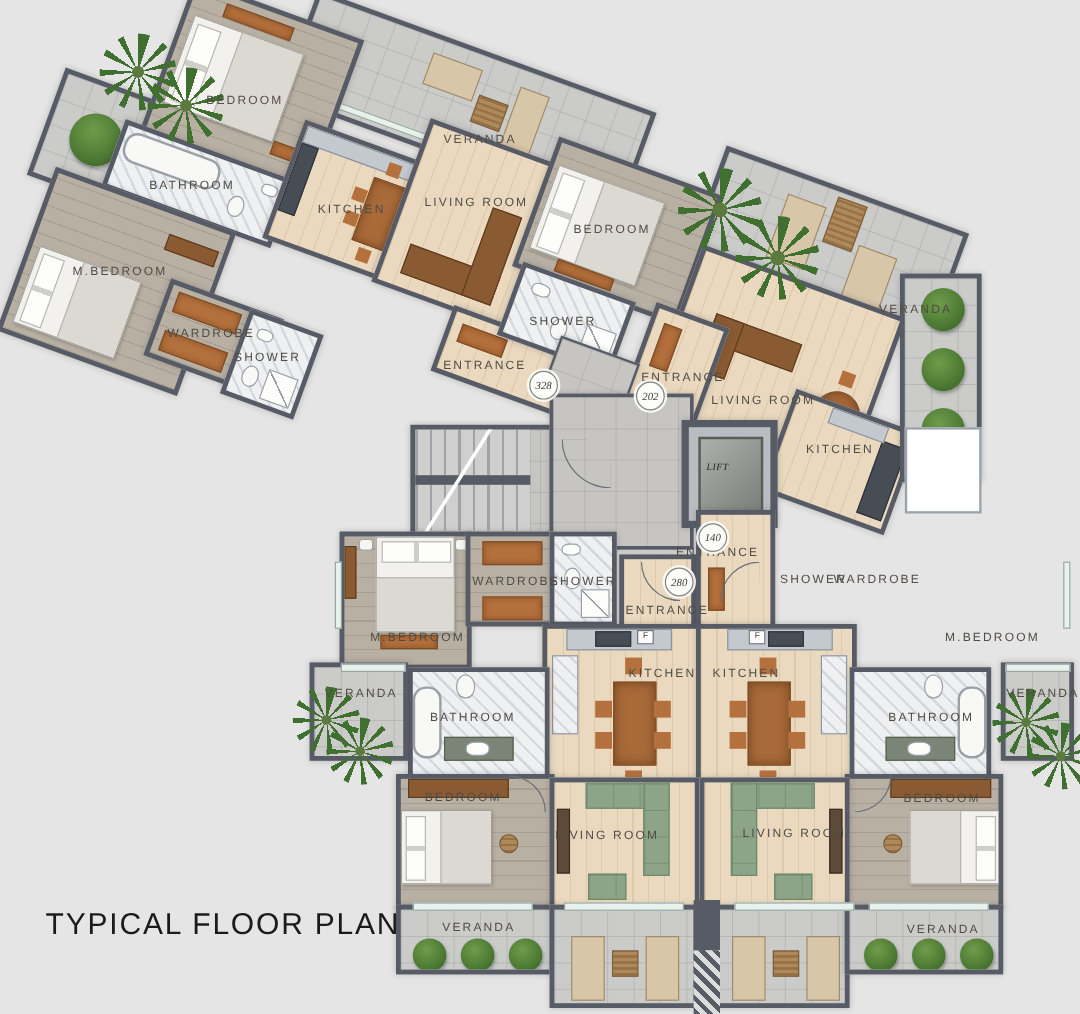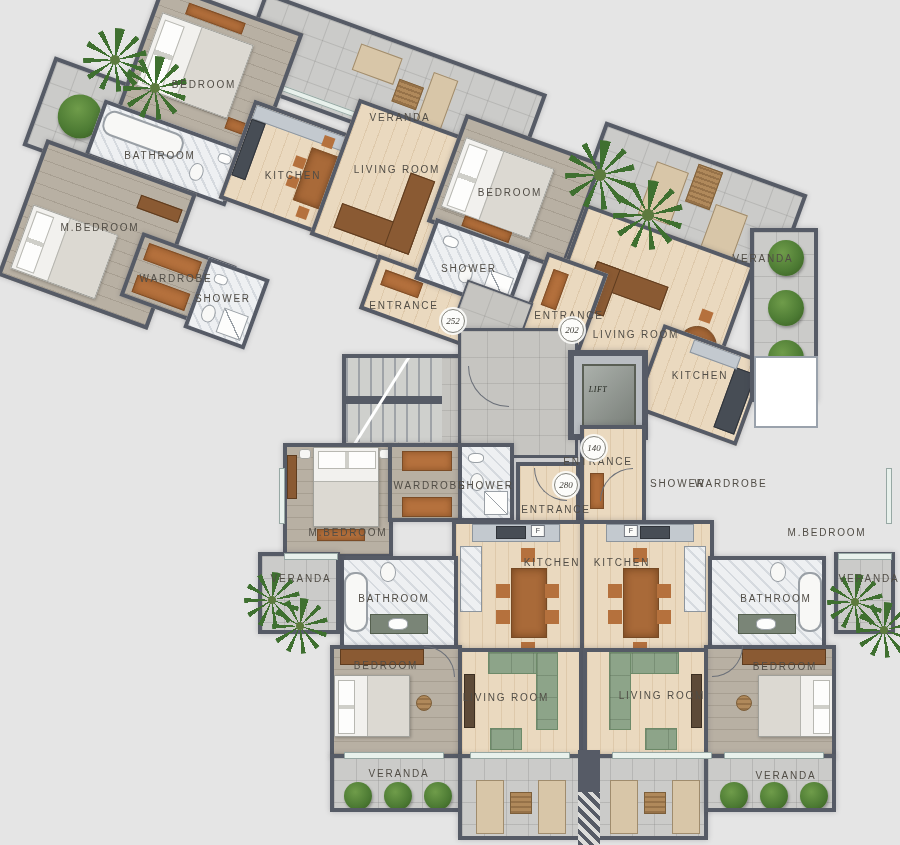--- a/index.html
+++ b/index.html
@@ -319,26 +319,26 @@
 
   <span class="label" style="left:204px;top:84px;">BEDROOM</span>
   <span class="label" style="left:400px;top:117px;">VERANDA</span>
   <span class="label" style="left:160px;top:155px;">BATHROOM</span>
   <span class="label" style="left:293px;top:175px;">KITCHEN</span>
   <span class="label" style="left:397px;top:169px;">LIVING ROOM</span>
   <span class="label" style="left:100px;top:227px;">M.BEDROOM</span>
   <span class="label" style="left:176px;top:278px;">WARDROBE</span>
   <span class="label" style="left:223px;top:298px;">SHOWER</span>
   <span class="label" style="left:404px;top:305px;">ENTRANCE</span>
-  <span class="badge" style="left:453px;top:321px;">252</span>
+  <span class="badge" style="left:453px;top:321px;">328</span>
 
   <span class="label" style="left:510px;top:192px;">BEDROOM</span>
   <span class="label" style="left:469px;top:268px;">SHOWER</span>
   <span class="label" style="left:569px;top:315px;">ENTRANCE</span>
-  <span class="badge" style="left:572px;top:330px;">202</span>
+  <span class="badge" style="left:542px;top:330px;">202</span>
   <span class="label" style="left:636px;top:334px;">LIVING ROOM</span>
   <span class="label" style="left:700px;top:375px;">KITCHEN</span>
   <span class="label" style="left:763px;top:258px;">VERANDA</span>
 
   <span class="lift-label" style="left:598px;top:389px;">LIFT</span>
 
   <span class="badge" style="left:594px;top:448px;">140</span>
   <span class="label" style="left:598px;top:461px;">ENTRANCE</span>
   <span class="badge" style="left:566px;top:485px;">280</span>
   <span class="label" style="left:556px;top:509px;">ENTRANCE</span>
@@ -357,13 +357,14 @@
   <span class="label" style="left:776px;top:598px;">BATHROOM</span>
   <span class="label" style="left:301px;top:578px;">VERANDA</span>
   <span class="label" style="left:869px;top:578px;">VERANDA</span>
   <span class="label" style="left:386px;top:665px;">BEDROOM</span>
   <span class="label" style="left:785px;top:666px;">BEDROOM</span>
   <span class="label" style="left:506px;top:697px;">LIVING ROOM</span>
   <span class="label" style="left:662px;top:695px;">LIVING ROOM</span>
   <span class="label" style="left:399px;top:773px;">VERANDA</span>
   <span class="label" style="left:786px;top:775px;">VERANDA</span>
 
+  <h1 class="title" style="margin:0;font-weight:400;">TYPICAL FLOOR PLAN</h1>
 </div>
 
 </body></html>

